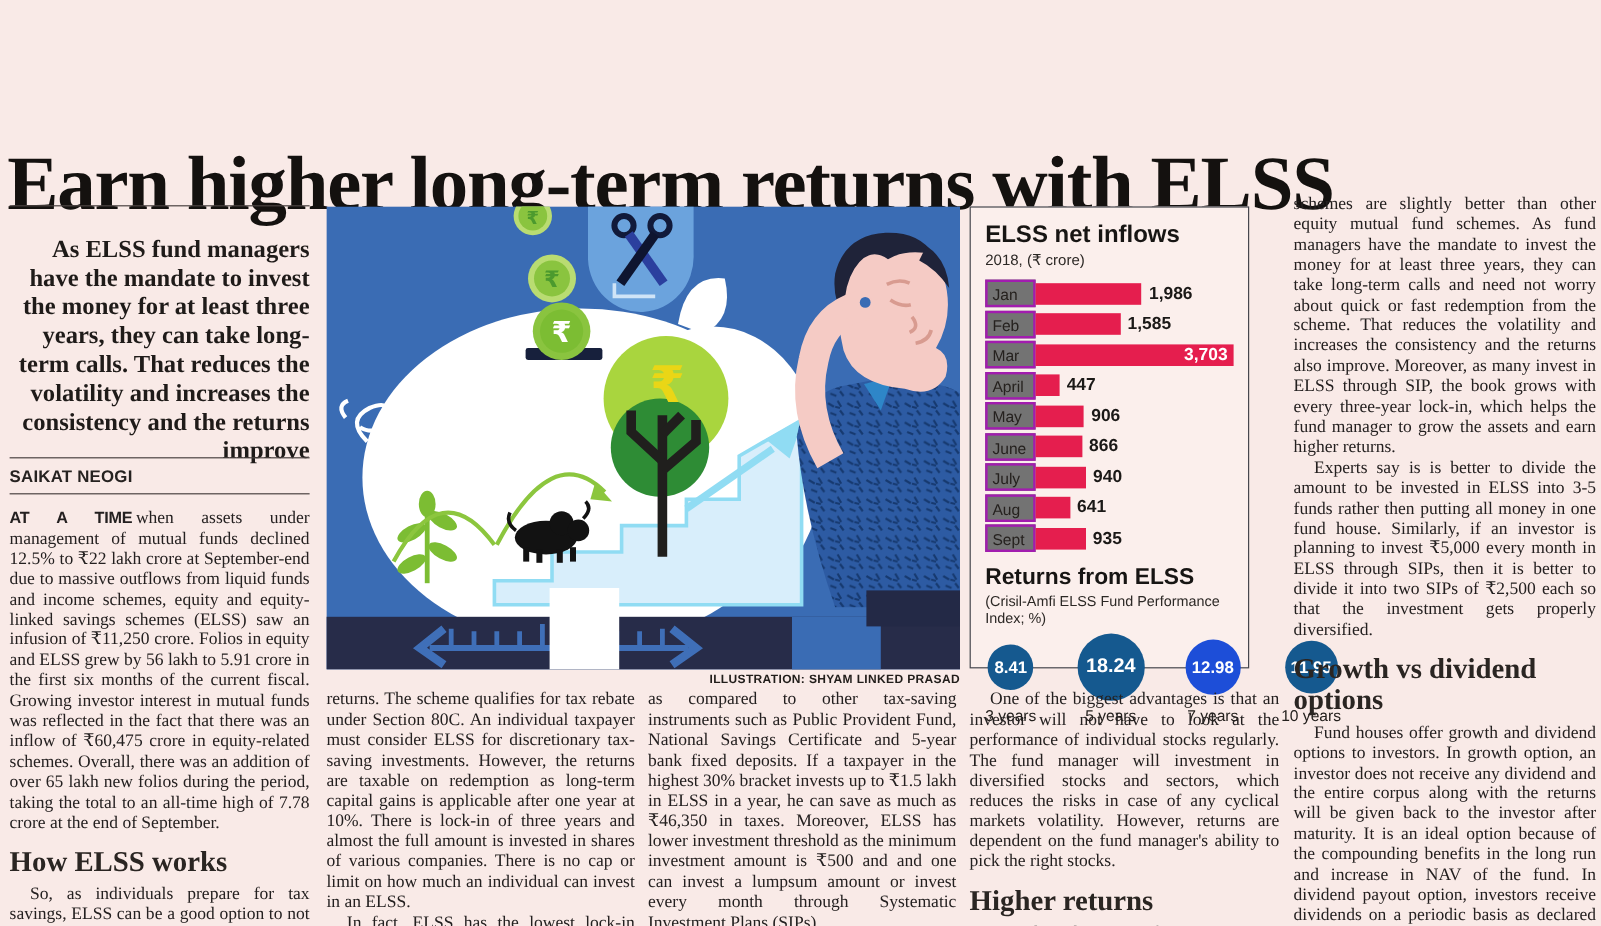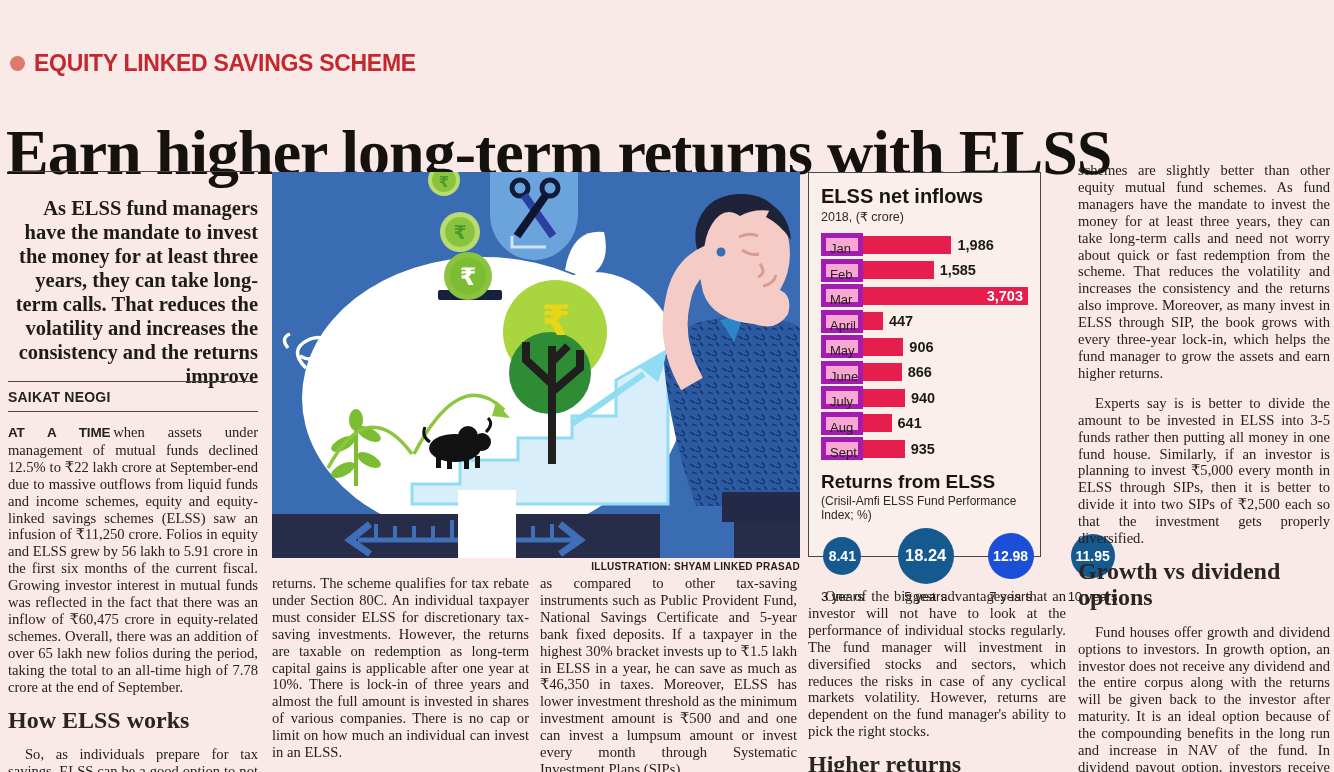--- a/index.html
+++ b/index.html
@@ -9,21 +9,21 @@
   
   .kicker{position:absolute;left:10px;top:50px;display:flex;align-items:center;
           font-family:"Liberation Sans","DejaVu Sans",sans-serif;font-weight:bold;
           font-size:23px;letter-spacing:-0.3px;color:#c4272e;}
   .kicker .dot{width:15px;height:15px;border-radius:50%;background:#dd7a6c;margin-right:9px;}
   .headline{position:absolute;left:6px;top:76px;width:1324px;
             font-weight:bold;font-size:64px;line-height:1.05;letter-spacing:-1px;color:#14110f;}
   
   .col{position:absolute;font-size:14.6px;line-height:16.9px;text-align:justify;}
   .col p{margin:0;}
-  .col p.indent{text-indent:17px;margin-top:13px;}
+  .col p.indent{text-indent:17px;}
   .subhead{font-weight:bold;font-size:24px;line-height:1.1;margin:11px 0 5px 0;color:#2a2522;text-align:left;}
   .leadin{font-family:"Liberation Sans","DejaVu Sans",sans-serif;font-weight:bold;font-size:13.5px;
           letter-spacing:-0.2px;margin-right:3px;}
   
   .rule{position:absolute;height:0;border-top:1px solid #4c4442;}
   .standfirst{position:absolute;left:8px;top:196px;width:250px;font-weight:bold;
               font-size:20.5px;line-height:24px;text-align:right;color:#1f1b19;}
   .byline{position:absolute;left:8px;top:389px;font-family:"Liberation Sans","DejaVu Sans",sans-serif;
           font-weight:bold;font-size:14px;letter-spacing:0.2px;color:#262220;}
   
@@ -32,45 +32,41 @@
   .illus-caption{position:absolute;left:272px;top:561px;width:528px;text-align:right;
                  font-family:"Liberation Sans","DejaVu Sans",sans-serif;font-weight:bold;
                  font-size:10px;letter-spacing:0.3px;color:#211d1a;}
   
   .infobox{position:absolute;left:808px;top:172px;width:233px;height:385px;box-sizing:border-box;
            border:1.5px solid #46464e;background:#fbefec;padding:10px 12px 8px 12px;
            font-family:"Liberation Sans","DejaVu Sans",sans-serif;}
   .chart-title{font-weight:bold;font-size:20px;color:#171513;margin:2px 0 1px 0;}
   .chart-sub{font-size:12.5px;color:#2c2825;margin:0 0 8px 0;}
   .bar-row{display:flex;align-items:center;height:25.5px;}
-  .bar-label{box-sizing:border-box;flex:0 0 42px;height:23px;border:5px solid #a21caf;
-             font-size:13px;color:#25211e;padding:3px 0 0 4px;background:#f9a8d4;}
+  .bar-label{box-sizing:border-box;flex:0 0 42px;height:23px;border:2px solid #a21caf;
+             font-size:13px;color:#25211e;padding:3px 0 0 4px;background:#737373;}
   .bar-track{position:relative;flex:1;height:18px;}
   .bar{position:absolute;left:0;top:0;height:18px;background:#e51e4e;}
   .bar-val{font-weight:bold;font-size:14.5px;color:#1b1917;white-space:nowrap;}
   .bar-val.outside{position:absolute;top:1px;}
   .bar-val.inside{position:absolute;top:1px;right:5px;color:#ffffff;}
   .returns-title{font-weight:bold;font-size:19px;color:#171513;margin:9px 0 1px 0;}
   .returns-sub{font-size:12px;color:#2c2825;margin:0 0 6px 0;}
   .circles{display:flex;justify-content:space-between;align-items:flex-end;gap:34px;}
   .circ-item{display:flex;flex-direction:column;align-items:center;width:56px;}
   .circ-hold{height:56px;display:flex;align-items:center;justify-content:center;}
   .circ{border-radius:50%;background:#15598f;color:#fff;font-weight:bold;
         display:flex;align-items:center;justify-content:center;}
   .circ-label{font-size:13px;color:#25211e;margin-top:5px;white-space:nowrap;}
 </style>
 </head>
 <body>
 
 <div id="page">
 
-  <div class="kicker">
-    <span class="dot"></span>
-    <span>EQUITY LINKED SAVINGS SCHEME</span>
-  </div>
   <h1 class="headline">Earn higher long-term returns with ELSS</h1>
 
   <div class="rule" style="left:8px;top:171px;width:250px;"></div>
   <div class="standfirst">As ELSS fund managers have the mandate to invest the money for at least three years, they can take long-term calls. That reduces the volatility and increases the consistency and the returns improve</div>
   <div class="rule" style="left:8px;top:381px;width:250px;"></div>
   <div class="byline">SAIKAT NEOGI</div>
   <div class="rule" style="left:8px;top:411px;width:250px;"></div>
 
   <div class="col" style="left:8px;top:424px;width:250px;">
     <p><b class="leadin">AT A TIME</b><span>when assets under management of mutual funds declined 12.5% to ₹22 lakh crore at September-end due to massive outflows from liquid funds and income schemes, equity and equity-linked savings schemes (ELSS) saw an infusion of ₹11,250 crore. Folios in equity and ELSS grew by 56 lakh to 5.91 crore in the first six months of the current fiscal. Growing investor interest in mutual funds was reflected in the fact that there was an inflow of ₹60,475 crore in equity-related schemes. Overall, there was an addition of over 65 lakh new folios during the period, taking the total to an all-time high of 7.78 crore at the end of September.</span></p>

